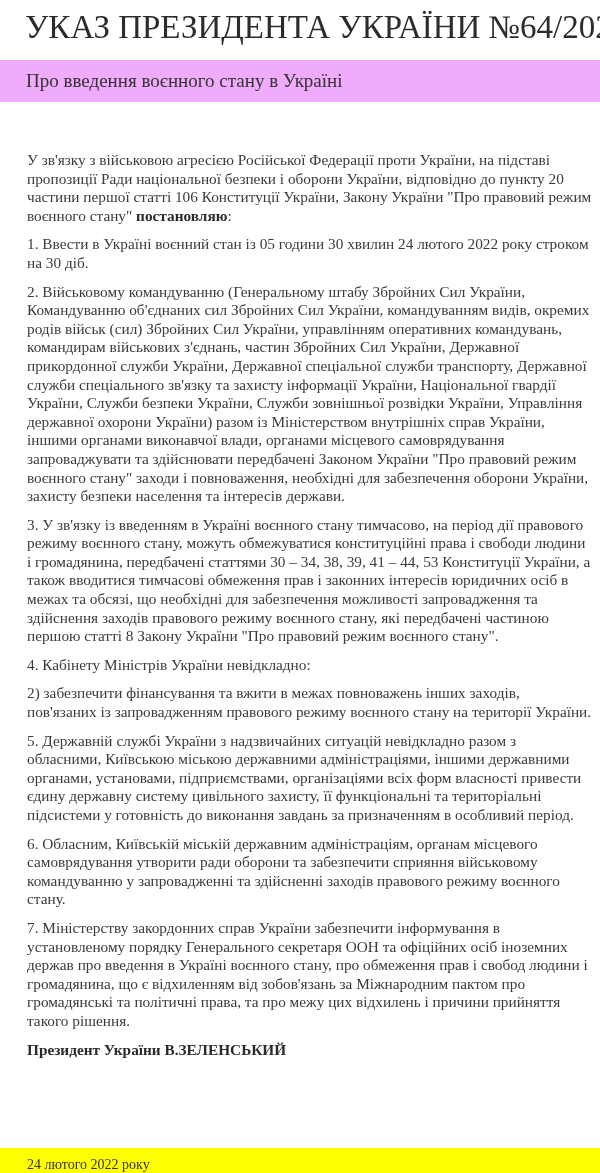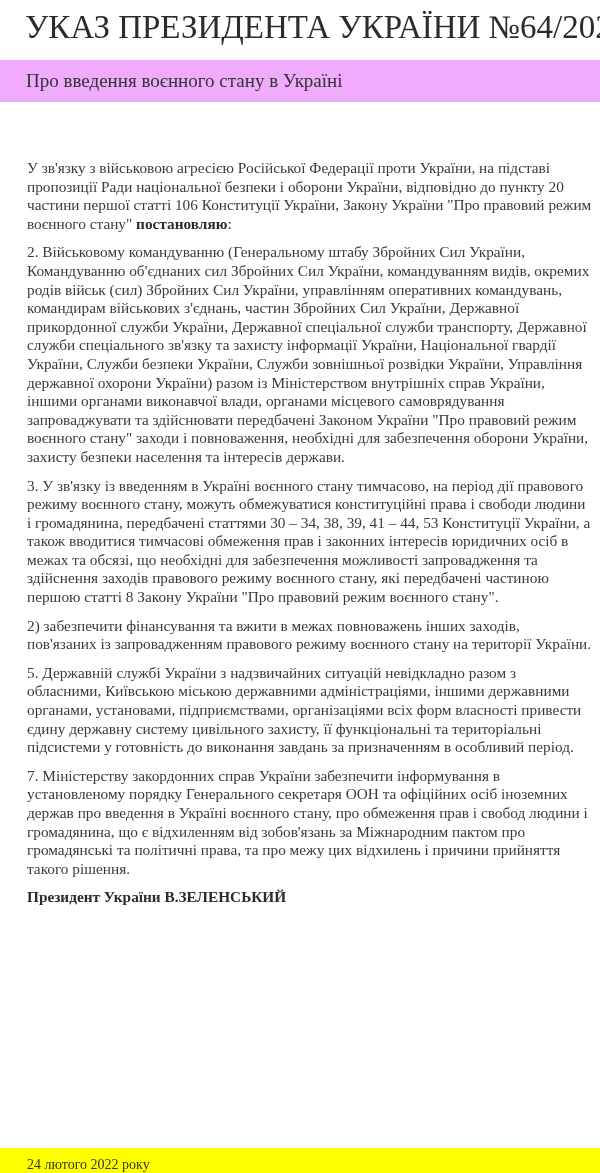--- a/index.html
+++ b/index.html
@@ -52,21 +52,21 @@
       position: absolute;
       left: 27px;
       top: 151px;
       width: 565px;
       font-family: "Liberation Serif", "DejaVu Serif", serif;
       font-size: 15.3px;
       line-height: 18.6px;
       color: #3a3a3a;
     }
     .content p {
-      margin: 8px 0 10px 0;
+      margin: 0 0 10px 0;
     }
     .content strong {
       font-weight: bold;
       color: #2b2b2b;
     }
     .signature {
       margin-top: 0;
       font-weight: bold;
       color: #2b2b2b;
     }
@@ -93,23 +93,26 @@
 <body>
 
 <h1 class="title">УКАЗ ПРЕЗИДЕНТА УКРАЇНИ №64/2022</h1>
 
 <div class="subtitle-bar">
   <h2 class="subtitle">Про введення воєнного стану в Україні</h2>
 </div>
 
 <div class="content">
   <p><span>У зв'язку з військовою агресією Російської Федерації проти України, на підставі пропозиції Ради національної безпеки і оборони України, відповідно до пункту 20 частини першої статті 106 Конституції України, Закону України "Про правовий режим воєнного стану" </span><strong>постановляю</strong><span>:</span></p>
+  <p>1. Ввести в Україні воєнний стан із 05 години 30 хвилин 24 лютого 2022 року строком на 30 діб.</p>
   <p>2. Військовому командуванню (Генеральному штабу Збройних Сил України, Командуванню об'єднаних сил Збройних Сил України, командуванням видів, окремих родів військ (сил) Збройних Сил України, управлінням оперативних командувань, командирам військових з'єднань, частин Збройних Сил України, Державної прикордонної служби України, Державної спеціальної служби транспорту, Державної служби спеціального зв'язку та захисту інформації України, Національної гвардії України, Служби безпеки України, Служби зовнішньої розвідки України, Управління державної охорони України) разом із Міністерством внутрішніх справ України, іншими органами виконавчої влади, органами місцевого самоврядування запроваджувати та здійснювати передбачені Законом України "Про правовий режим воєнного стану" заходи і повноваження, необхідні для забезпечення оборони України, захисту безпеки населення та інтересів держави.</p>
   <p>3. У зв'язку із введенням в Україні воєнного стану тимчасово, на період дії правового режиму воєнного стану, можуть обмежуватися конституційні права і свободи людини і громадянина, передбачені статтями 30 – 34, 38, 39, 41 – 44, 53 Конституції України, а також вводитися тимчасові обмеження прав і законних інтересів юридичних осіб в межах та обсязі, що необхідні для забезпечення можливості запровадження та здійснення заходів правового режиму воєнного стану, які передбачені частиною першою статті 8 Закону України "Про правовий режим воєнного стану".</p>
+  <p>4. Кабінету Міністрів України невідкладно:</p>
   <p>2) забезпечити фінансування та вжити в межах повноважень інших заходів, пов'язаних із запровадженням правового режиму воєнного стану на території України.</p>
   <p>5. Державній службі України з надзвичайних ситуацій невідкладно разом з обласними, Київською міською державними адміністраціями, іншими державними органами, установами, підприємствами, організаціями всіх форм власності привести єдину державну систему цивільного захисту, її функціональні та територіальні підсистеми у готовність до виконання завдань за призначенням в особливий період.</p>
+  <p>6. Обласним, Київській міській державним адміністраціям, органам місцевого самоврядування утворити ради оборони та забезпечити сприяння військовому командуванню у запровадженні та здійсненні заходів правового режиму воєнного стану.</p>
   <p>7. Міністерству закордонних справ України забезпечити інформування в установленому порядку Генерального секретаря ООН та офіційних осіб іноземних держав про введення в Україні воєнного стану, про обмеження прав і свобод людини і громадянина, що є відхиленням від зобов'язань за Міжнародним пактом про громадянські та політичні права, та про межу цих відхилень і причини прийняття такого рішення.</p>
   <p class="signature">Президент України В.ЗЕЛЕНСЬКИЙ</p>
 </div>
 
 <div class="date-bar">
   <div class="date">24 лютого 2022 року</div>
 </div>
 
 </body></html>

